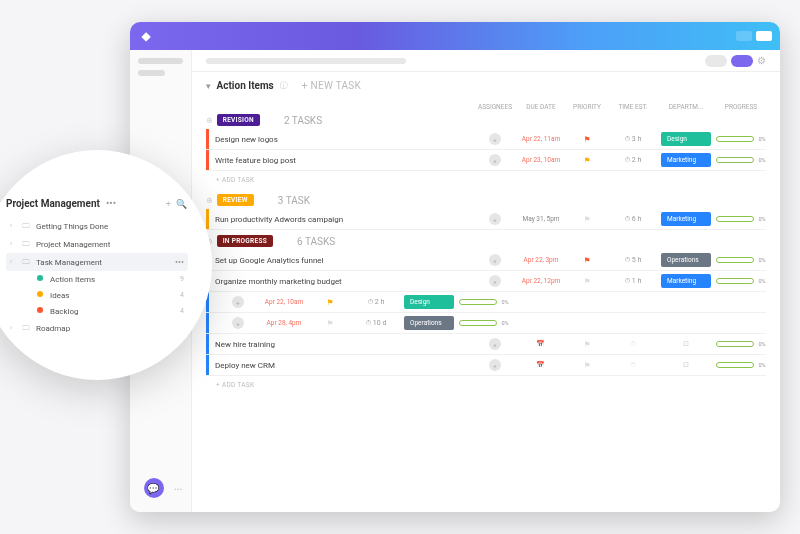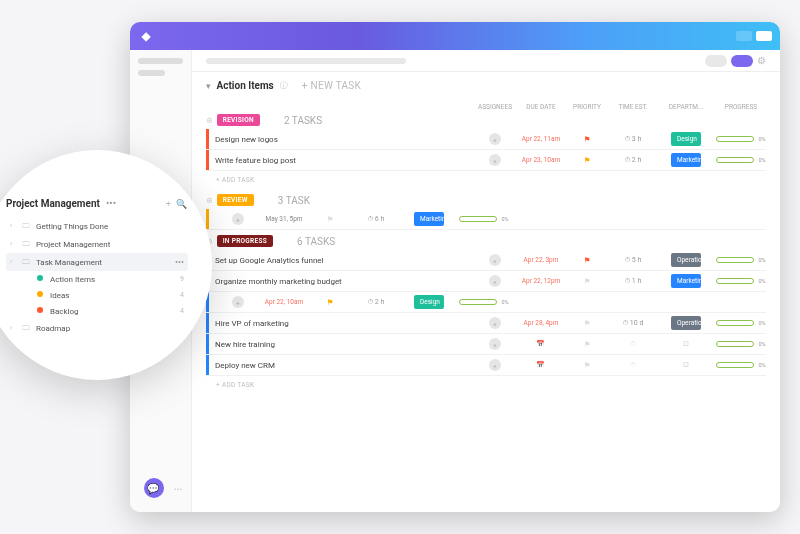--- a/index.html
+++ b/index.html
@@ -39,21 +39,21 @@
 .row{display:flex;align-items:center;height:21px;border-bottom:1px solid #f0f0f0;background:#fff}
 .status-bar{width:3px;height:100%;margin-right:6px}
 .task-title{flex:1;font-size:8px;color:#444}
 .cell{width:46px;text-align:center;font-size:7px;color:#999;display:flex;align-items:center;justify-content:center;gap:2px}
 .cell.dept{width:60px}
 .cell.prog{width:50px}
 .assignee{width:12px;height:12px;background:#e5e5e5;border-radius:50%;display:inline-flex;align-items:center;justify-content:center;color:#aaa;font-size:6px}
 .due{color:#f87060;font-size:6.5px}
 .due.normal{color:#888}
 .flag{font-size:8px}
-.dept-tag{color:#fff;font-size:6.5px;padding:3px 6px;border-radius:2px;width:30px;text-align:right}
+.dept-tag{color:#fff;font-size:6.5px;padding:3px 6px;border-radius:2px;width:50px;text-align:left}
 .progress{width:38px;height:6px;border:1px solid #8bc34a;border-radius:3px;position:relative}
 .progress-text{font-size:5.5px;color:#999;margin-left:2px}
 .add-task{font-size:6.5px;color:#bbb;padding:5px 0 5px 10px;letter-spacing:.3px}
 .chat-bubble{position:absolute;bottom:14px;left:14px;width:20px;height:20px;background:#7b68ee;border-radius:50%;display:flex;align-items:center;justify-content:center;color:#fff;font-size:10px}
 .chat-dots{position:absolute;bottom:18px;left:44px;color:#ccc;font-size:8px}
 
 .zoom{position:absolute;left:-18px;top:150px;width:230px;height:230px;background:#fff;border-radius:50%;box-shadow:0 10px 40px rgba(0,0,0,.18);padding:32px 24px;overflow:hidden}
 .zoom-header{display:flex;align-items:center;gap:6px;margin-bottom:8px;margin-top:16px}
 .zoom-title{font-weight:700;font-size:10px;color:#333}
 .zoom-more{color:#999;font-size:10px}
@@ -105,21 +105,21 @@
         <span class="col">DUE DATE</span>
         <span class="col">PRIORITY</span>
         <span class="col">TIME EST.</span>
         <span class="col dept">DEPARTM...</span>
         <span class="col prog">PROGRESS</span>
       </div>
       <div id="groups">
           <div class="group">
             <div class="group-head">
               <span class="handle">⊕</span>
-              <span class="status-label" style="background:#ec4899">REVISION</span>
+              <span class="status-label" style="background:#4c1d95">REVISION</span>
               <span class="task-count">2 TASKS</span>
             </div>
             <div class="row">
               <div class="status-bar" style="background:#ff5630"></div>
               <span class="task-title">Design new logos</span>
               <span class="cell">
                 <span class="assignee">+</span>
               </span>
               <span class="cell">
                 <span class="due ">Apr 22, 11am</span>
@@ -160,20 +160,21 @@
             <div class="add-task">+ ADD TASK</div>
           </div>
           <div class="group">
             <div class="group-head">
               <span class="handle">⊕</span>
               <span class="status-label" style="background:#ffab00">REVIEW</span>
               <span class="task-count">3 TASK</span>
             </div>
             <div class="row">
               <div class="status-bar" style="background:#ffab00"></div>
+              <span class="task-title">Run productivity Adwords campaign</span>
               <span class="cell">
                 <span class="assignee">+</span>
               </span>
               <span class="cell">
                 <span class="due normal">May 31, 5pm</span>
               </span>
               <span class="cell">
                 <span class="flag" style="color:#ddd">⚑</span>
               </span>
               <span class="cell">⏱ 6 h</span>
@@ -249,21 +250,20 @@
               <span class="cell dept">
                 <span class="dept-tag" style="background:#1fbf9c">Design</span>
               </span>
               <span class="cell prog">
                 <span class="progress"></span>
                 <span class="progress-text">0%</span>
               </span>
             </div>
             <div class="row">
               <div class="status-bar" style="background:#2684ff"></div>
-              <span class="task-title">Hire VP of marketing</span>
               <span class="cell">
                 <span class="assignee">+</span>
               </span>
               <span class="cell">
                 <span class="due ">Apr 28, 4pm</span>
               </span>
               <span class="cell">
                 <span class="flag" style="color:#ddd">⚑</span>
               </span>
               <span class="cell">⏱ 10 d</span>

